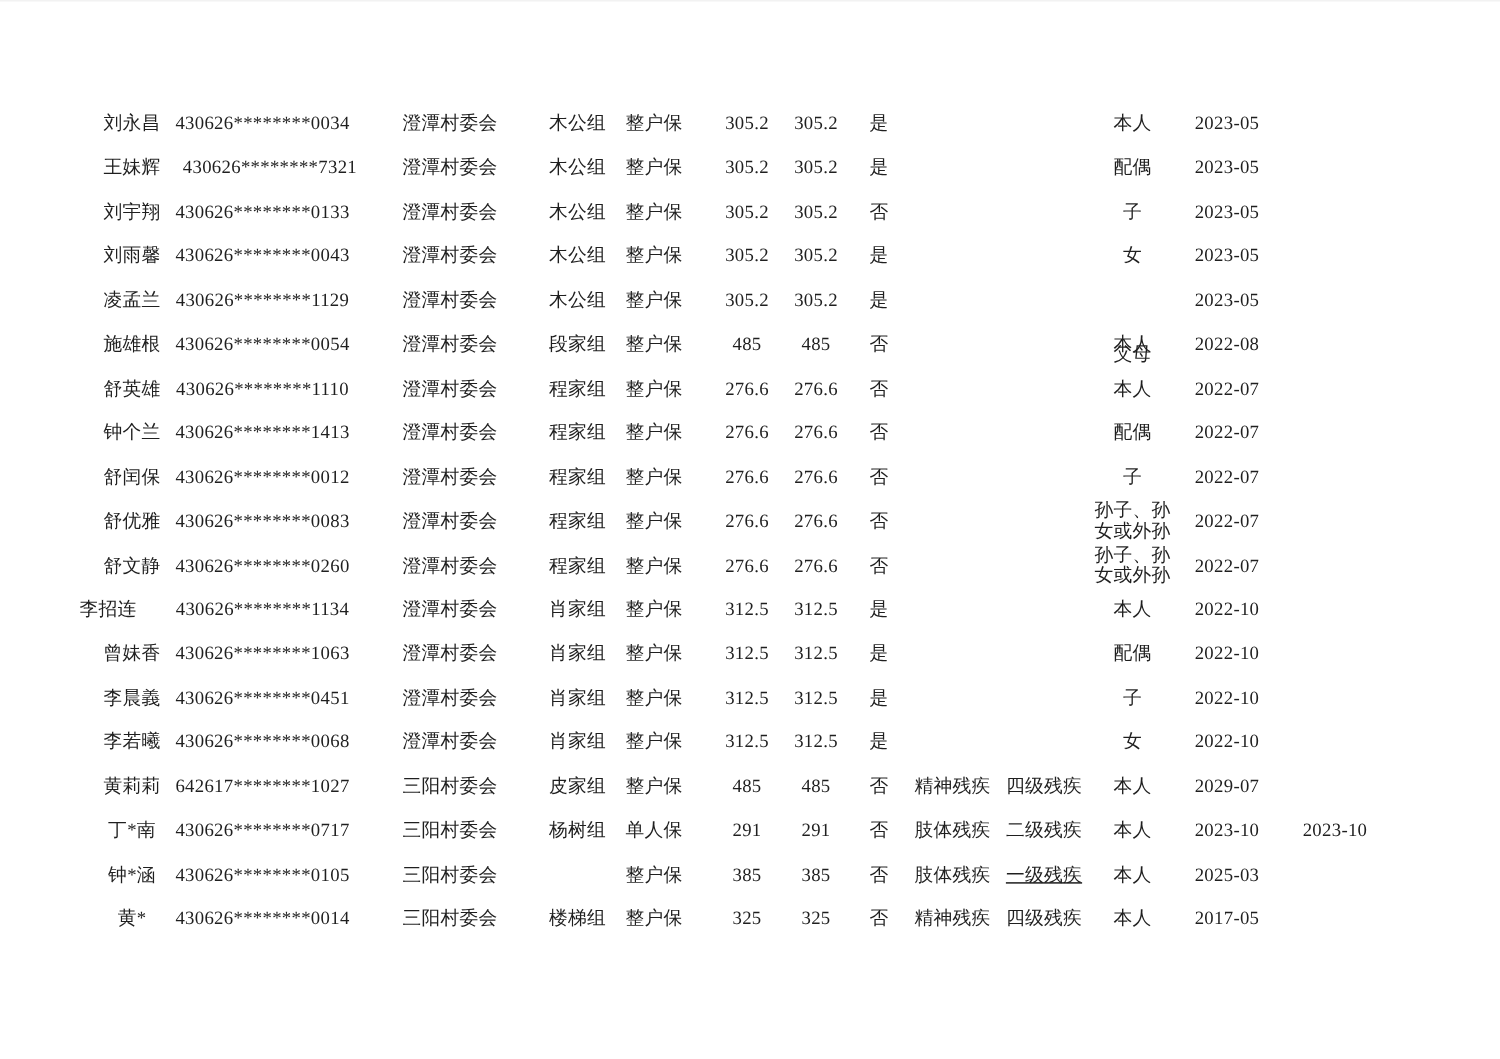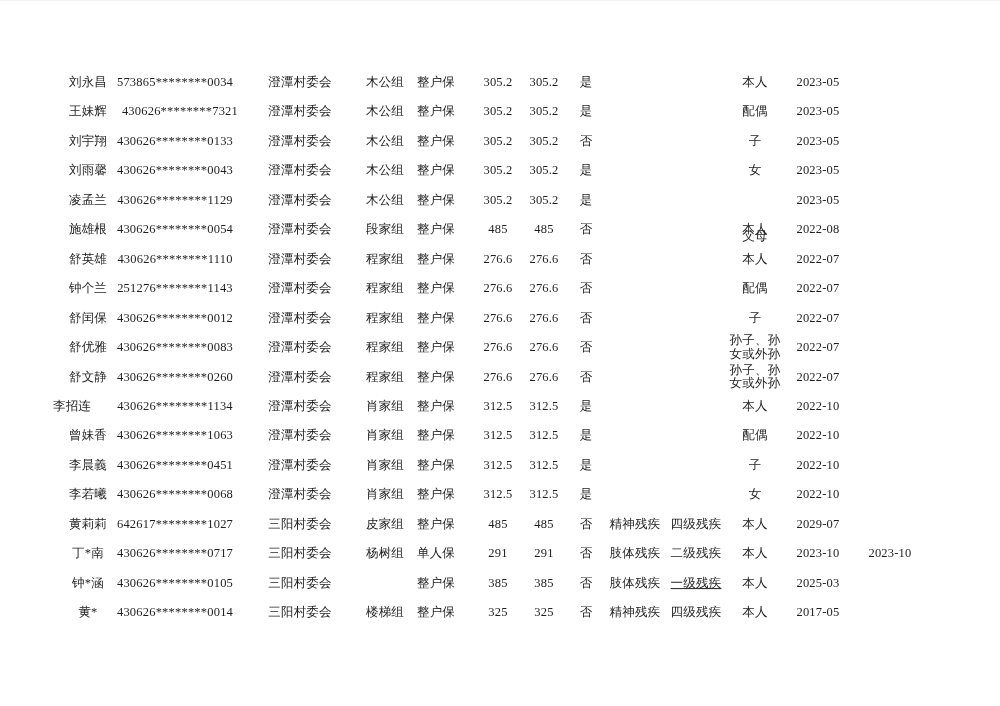--- a/index.html
+++ b/index.html
@@ -44,21 +44,21 @@
     word-break: break-all;
   }
 </style>
 </head>
 <body>
 
 <div class="page">
   <div class="table" id="records-table">
       <div class="row" style="top: 67.3px;">
         <div class="cell" style="left: 55px; width: 66px;">刘永昌</div>
-        <div class="cell" style="left: 112px; width: 126px;">573865********0034</div>
+        <div class="cell" style="left: 112px; width: 126px;">430626********0034</div>
         <div class="cell" style="left: 252px; width: 96px;">澄潭村委会</div>
         <div class="cell" style="left: 357px; width: 56px;">木公组</div>
         <div class="cell" style="left: 408px; width: 56px;">整户保</div>
         <div class="cell" style="left: 470px; width: 56px;">305.2</div>
         <div class="cell" style="left: 516px; width: 56px;">305.2</div>
         <div class="cell" style="left: 568px; width: 36px;">是</div>
         <div class="cell" style="left: 604px; width: 62px;"></div>
         <div class="cell" style="left: 665px; width: 62px;"></div>
         <div class="cell" style="left: 726px; width: 58px;">本人</div>
         <div class="cell" style="left: 789px; width: 58px;">2023-05</div>
@@ -149,21 +149,21 @@
         <div class="cell" style="left: 516px; width: 56px;">276.6</div>
         <div class="cell" style="left: 568px; width: 36px;">否</div>
         <div class="cell" style="left: 604px; width: 62px;"></div>
         <div class="cell" style="left: 665px; width: 62px;"></div>
         <div class="cell" style="left: 726px; width: 58px;">本人</div>
         <div class="cell" style="left: 789px; width: 58px;">2022-07</div>
         <div class="cell" style="left: 861px; width: 58px;"></div>
       </div>
       <div class="row" style="top: 273.45px;">
         <div class="cell" style="left: 55px; width: 66px;">钟个兰</div>
-        <div class="cell" style="left: 112px; width: 126px;">251276********1143</div>
+        <div class="cell" style="left: 112px; width: 126px;">430626********1413</div>
         <div class="cell" style="left: 252px; width: 96px;">澄潭村委会</div>
         <div class="cell" style="left: 357px; width: 56px;">程家组</div>
         <div class="cell" style="left: 408px; width: 56px;">整户保</div>
         <div class="cell" style="left: 470px; width: 56px;">276.6</div>
         <div class="cell" style="left: 516px; width: 56px;">276.6</div>
         <div class="cell" style="left: 568px; width: 36px;">否</div>
         <div class="cell" style="left: 604px; width: 62px;"></div>
         <div class="cell" style="left: 665px; width: 62px;"></div>
         <div class="cell" style="left: 726px; width: 58px;">配偶</div>
         <div class="cell" style="left: 789px; width: 58px;">2022-07</div>

